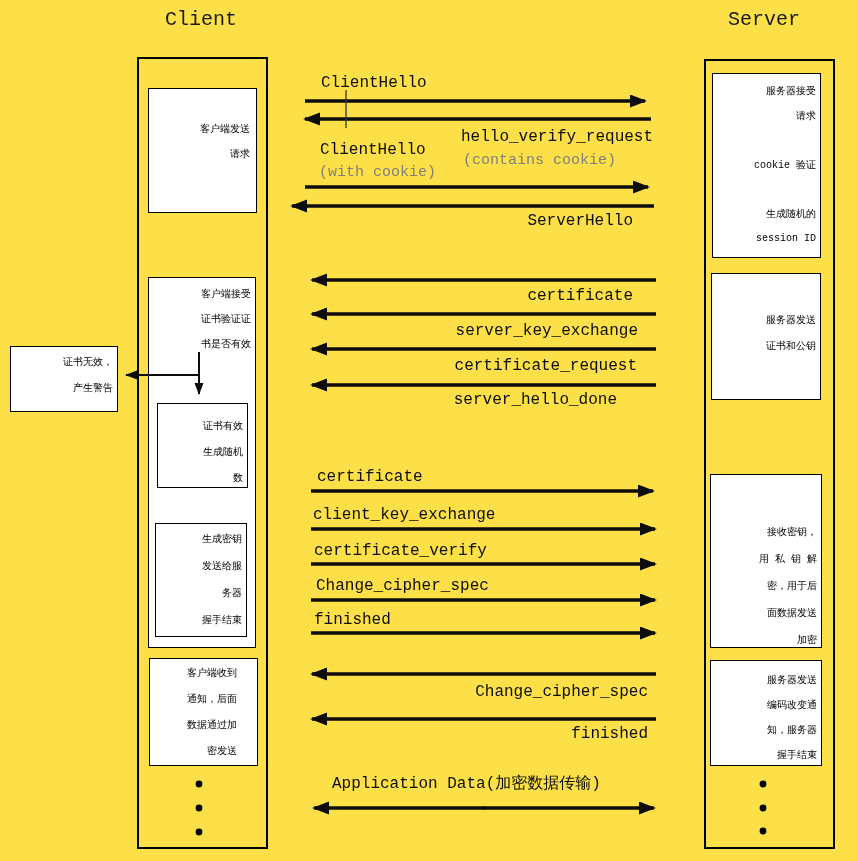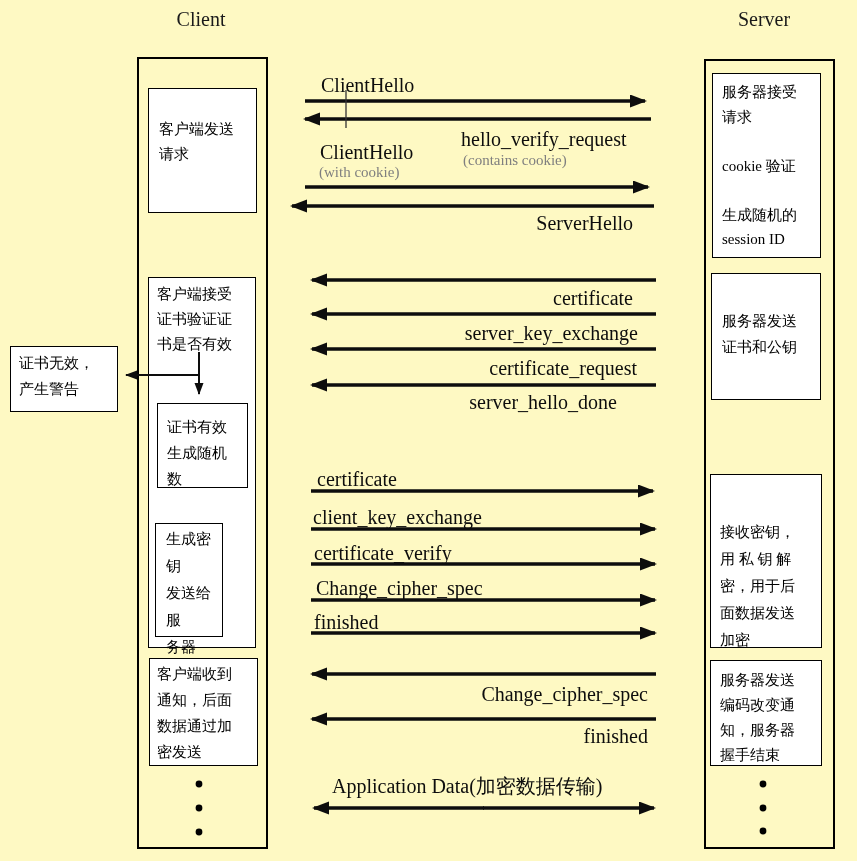--- a/index.html
+++ b/index.html
@@ -1,31 +1,31 @@
 <!DOCTYPE html>
 <html><head>
 <meta charset="utf-8">
 <style>
   html,body{margin:0;padding:0;background:#ffffff;}
   .canvas{
-    position:relative;width:857px;height:861px;background:#fef9c3;
-    font-family:Liberation Serif, serif;color:#000;
+    position:relative;width:857px;height:861px;background:#fde047;
+    font-family:Liberation Mono, monospace;color:#000;
     overflow:hidden;
   }
   .title{
     position:absolute;width:110px;text-align:center;
     font-size:20px;color:#1a1a1a;
   }
   .col{position:absolute;border:2.6px solid #000;background:transparent;}
   .box{
     position:absolute;border:1.4px solid #000;background:#fff;
-    font-size:15px;color:#000;white-space:pre-line;box-sizing:border-box;
+    font-size:10px;color:#000;white-space:pre-line;box-sizing:border-box;text-align:right;
   }
   .lbl{
-    position:absolute;font-size:20px;color:#0d0d0d;white-space:nowrap;
+    position:absolute;font-size:16px;color:#0d0d0d;white-space:nowrap;
   }
   .lbl.sub{font-size:15px;}
   .arrows{position:absolute;left:0;top:0;pointer-events:none;}
 </style>
 </head>
 <body>
 
 <div class="canvas">
 
   <div class="title" style="left:146px;top:8px">Client</div>
@@ -38,21 +38,21 @@
 请求</div>
 
   <div class="box" style="left:148px;top:277px;width:108px;height:371px;padding:4px 4px 0 8px;line-height:25px">客户端接受
 证书验证证
 书是否有效</div>
 
   <div class="box" style="left:157px;top:403px;width:91px;height:85px;padding:10px 4px 0 9px;line-height:26px">证书有效
 生成随机
 数</div>
 
-  <div class="box" style="left:155px;top:523px;width:68px;height:114px;padding:2px 4px 0 10px;line-height:27px">生成密钥
+  <div class="box" style="left:155px;top:523px;width:92px;height:114px;padding:2px 4px 0 10px;line-height:27px">生成密钥
 发送给服
 务器
 握手结束</div>
 
   <div class="box" style="left:149px;top:658px;width:109px;height:108px;padding:2px 20px 0 7px;line-height:26px">客户端收到
 通知，后面
 数据通过加
 密发送</div>
 
   <div class="box" style="left:10px;top:346px;width:108px;height:66px;padding:3px 4px 0 8px;line-height:26px">证书无效，

